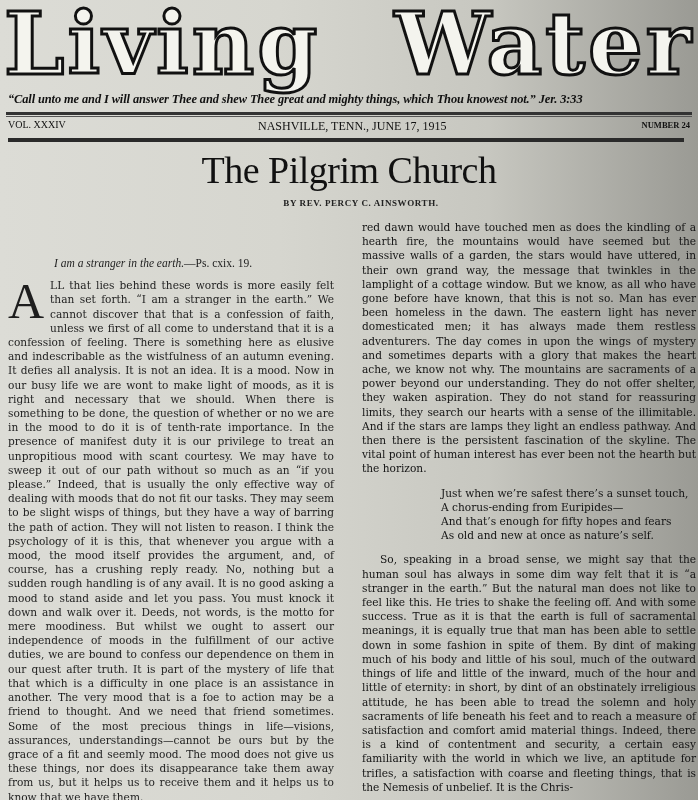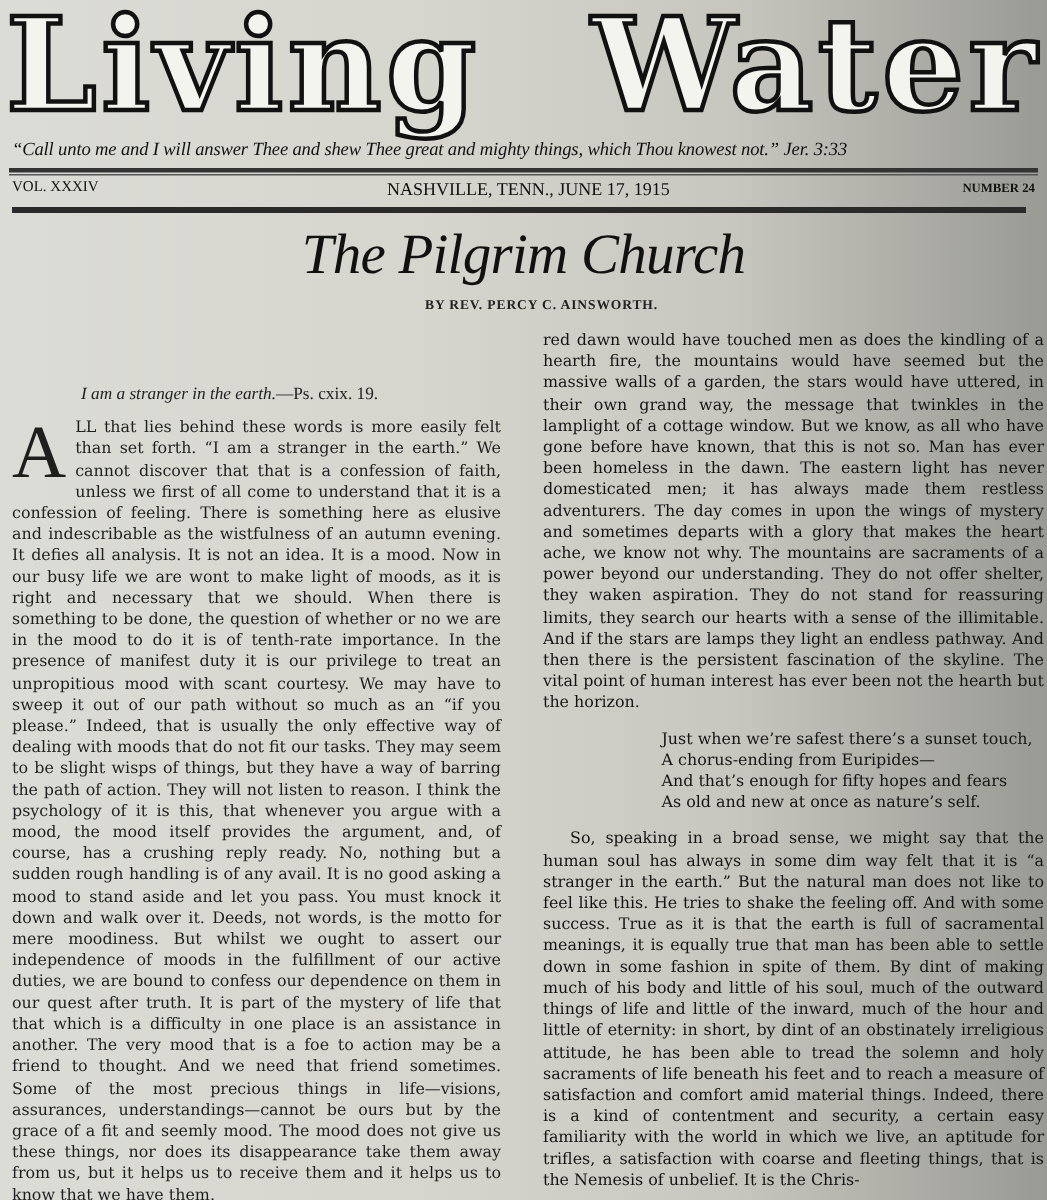--- a/index.html
+++ b/index.html
@@ -16,36 +16,36 @@
     font-family: "DejaVu Serif", serif;
     font-size: 86px; font-weight: bold;
     color: #f4f4ee;
     -webkit-text-stroke: 3px #111;
     letter-spacing: 3px;
     line-height: 88px;
     display: flex; justify-content: space-between;
   }
   .motto {
     position: absolute; left: 8px; top: 92px; width: 688px;
-    font-family: "Liberation Serif", serif; font-style: italic; font-weight: normal;
+    font-family: "Liberation Serif", serif; font-style: italic; font-weight: bold;
     font-size: 12.4px; color: #111; white-space: nowrap; letter-spacing: -0.1px;
   }
   .rule1 { position: absolute; left: 6px; top: 112px; width: 686px; height: 3px; background: #333; }
   .rule1b { position: absolute; left: 6px; top: 116px; width: 686px; height: 1px; background: #555; }
   .dateline {
     position: absolute; left: 8px; top: 119px; width: 686px; height: 14px;
     font-family: "Liberation Serif", serif; font-size: 11px; color: #111;
   }
   .dateline .vol { position: absolute; left: 0; top: 0; font-size: 10px; }
   .dateline .place { position: absolute; left: 250px; top: 0; font-size: 12px; }
   .dateline .num { position: absolute; right: 4px; top: 1px; font-size: 8.5px; font-weight: bold; }
   .rule2 { position: absolute; left: 8px; top: 138px; width: 676px; height: 4px; background: #2a2a2a; }
   .title {
     position: absolute; left: 0; top: 148px; width: 698px; text-align: center;
-    font-family: "Liberation Serif", serif; font-style: italic;
+    font-family: "Liberation Serif", serif; 
     font-size: 38px; color: #111; letter-spacing: -0.5px;
   }
   .byline {
     position: absolute; left: 0; top: 198px; width: 698px; text-align: center;
     font-family: "Liberation Serif", serif; font-size: 9px; font-weight: bold;
     letter-spacing: 0.6px; color: #222; padding-left: 24px;
   }
   .col { position: absolute; font-family: "DejaVu Serif", serif; font-size: 10.6px; line-height: 14.2px; text-align: justify; color: #1e1e1e; }
   .col-left { left: 8px; top: 212px; width: 326px; }
   .col-right { left: 362px; top: 220px; width: 334px; color: #141414; }

